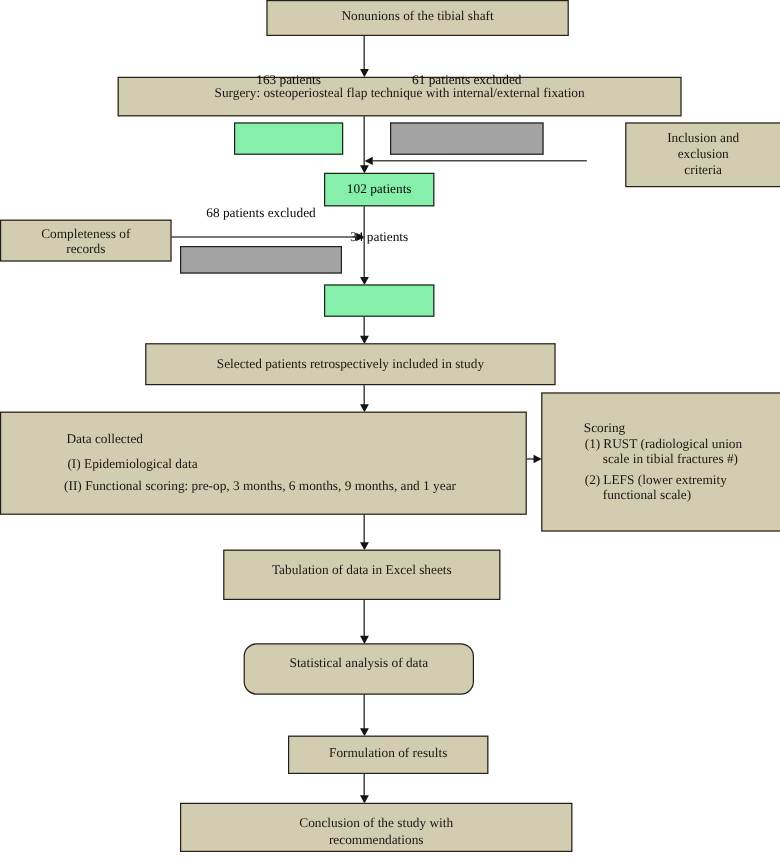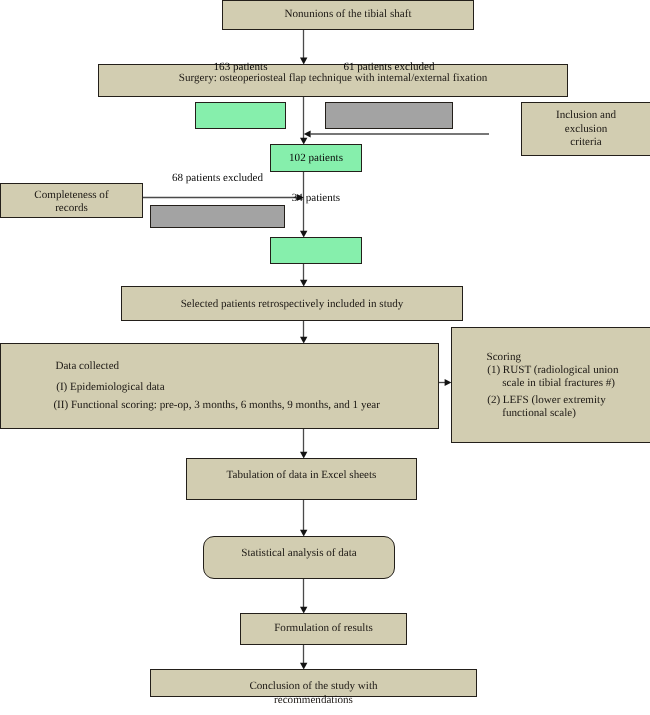--- a/index.html
+++ b/index.html
@@ -144,18 +144,18 @@
   </div>
 
   <div class="node tan block" style="left:203px;top:536px;width:192px;height:43px;border-radius:11px;">
     <span class="tc" style="top:16.0px;">Statistical analysis of data</span>
   </div>
 
   <div class="node tan block" style="left:228px;top:613px;width:167px;height:32px;margin-left:12px;">
     <span class="tc" style="top:13.6px;">Formulation of results</span>
   </div>
 
-  <div class="node tan block" style="left:150px;top:669px;width:327px;height:28px;padding-left:40px;">
+  <div class="node tan block" style="left:150px;top:669px;width:327px;height:41px;padding-left:40px;">
     <span class="tc" style="top:16px;">Conclusion of the study with</span>
     <span class="tc" style="top:29.5px;">recommendations</span>
   </div>
 
 </div>
 
 </body></html>

